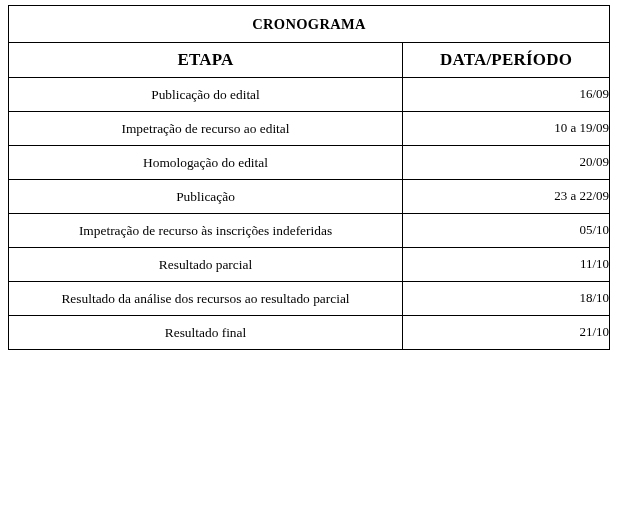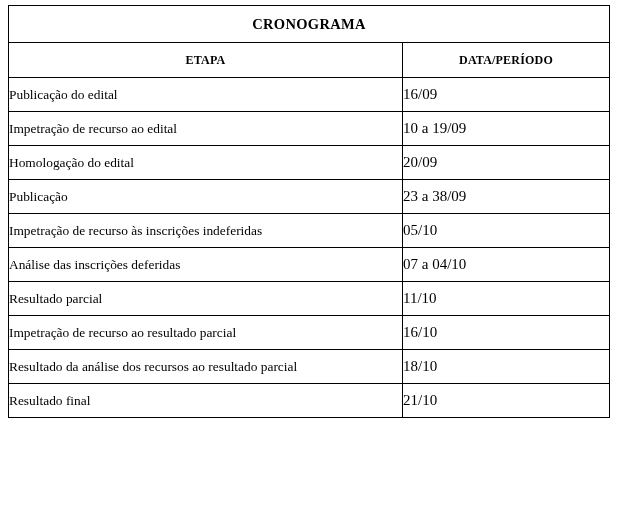--- a/index.html
+++ b/index.html
@@ -47,39 +47,39 @@
     text-align: center;
     font-weight: bold;
     font-size: 14.5px;
     letter-spacing: 0.3px;
   }
 
   .head-cell {
     height: 34px;
     text-align: center;
     font-weight: bold;
-    font-size: 12px;
+    font-size: 17px;
     letter-spacing: 0.2px;
   }
 
   .etapa-cell {
     height: 33px;
-    text-align: left;
+    text-align: center;
     padding-left: 7px;
     padding-right: 4px;
     font-size: 13.4px;
     line-height: 1.15;
     white-space: nowrap;
     overflow: hidden;
   }
 
   .data-cell {
     height: 33px;
-    text-align: left;
-    font-size: 15px;
+    text-align: right;
+    font-size: 13px;
     line-height: 1.15;
     white-space: nowrap;
   }
 </style>
 </head>
 <body>
 
 <div class="page">
 
   <table class="schedule-table">
@@ -109,44 +109,36 @@
       </tr>
 
 
       <tr>
         <td class="etapa-cell">Homologação do edital</td>
         <td class="data-cell">20/09</td>
       </tr>
 
       <tr>
         <td class="etapa-cell">Publicação</td>
-        <td class="data-cell">23 a 38/09</td>
+        <td class="data-cell">23 a 22/09</td>
       </tr>
 
 
       <tr>
         <td class="etapa-cell">Impetração de recurso às inscrições indeferidas</td>
         <td class="data-cell">05/10</td>
       </tr>
 
 
-      <tr>
-        <td class="etapa-cell">Análise das inscrições deferidas</td>
-        <td class="data-cell">07 a 04/10</td>
-      </tr>
 
       <tr>
         <td class="etapa-cell">Resultado parcial</td>
         <td class="data-cell">11/10</td>
       </tr>
 
-      <tr>
-        <td class="etapa-cell">Impetração de recurso ao resultado parcial</td>
-        <td class="data-cell">16/10</td>
-      </tr>
 
       <tr>
         <td class="etapa-cell">Resultado da análise dos recursos ao resultado parcial</td>
         <td class="data-cell">18/10</td>
       </tr>
 
       <tr>
         <td class="etapa-cell">Resultado final</td>
         <td class="data-cell">21/10</td>
       </tr>

